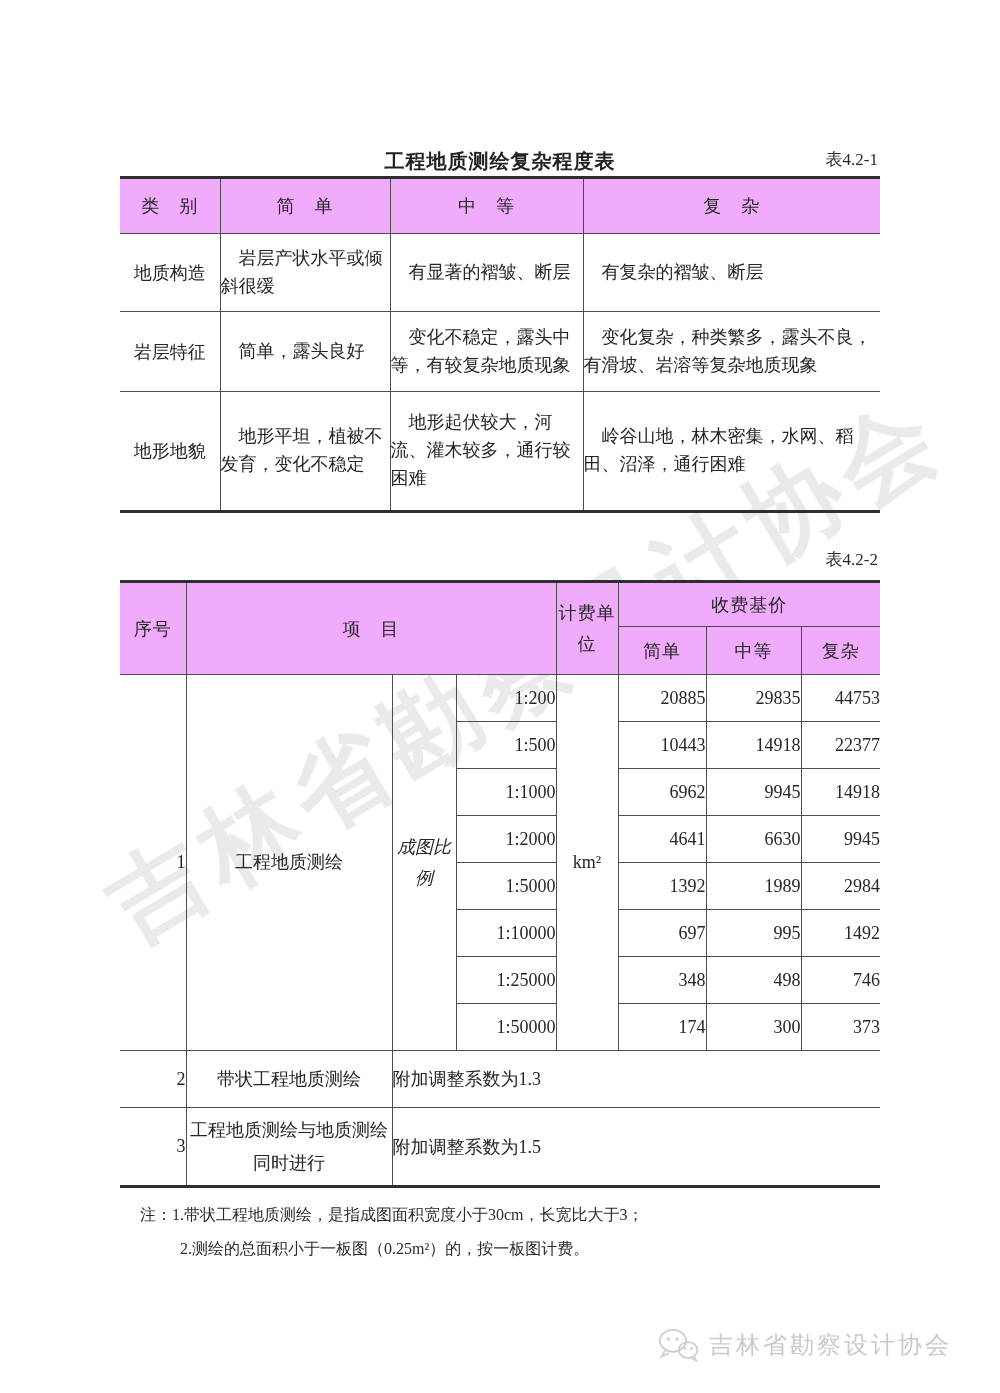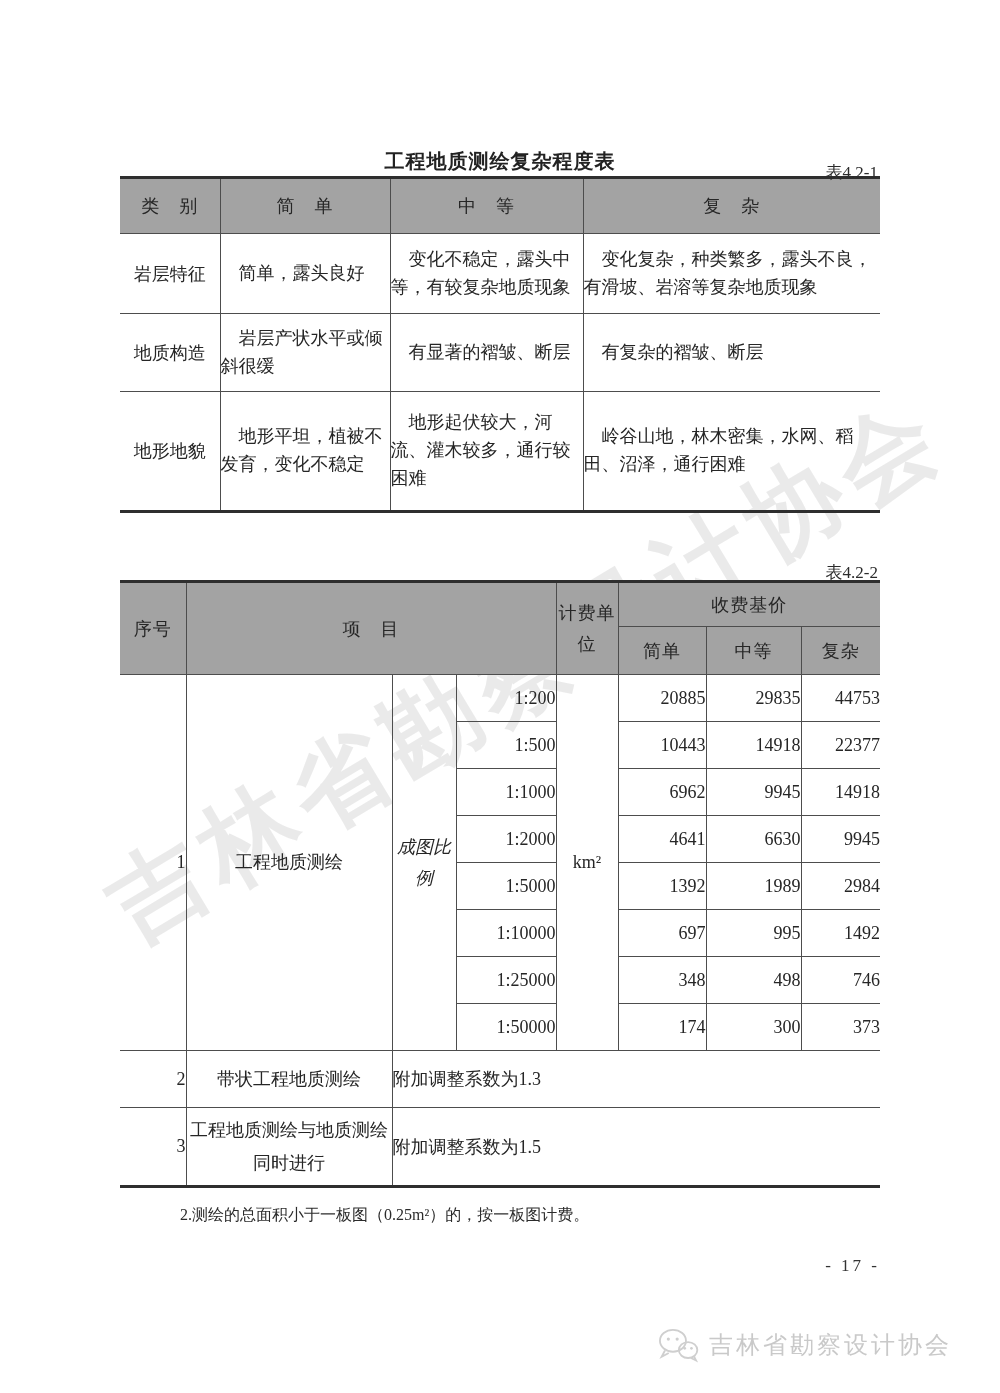--- a/index.html
+++ b/index.html
@@ -15,39 +15,39 @@
     font-size:96px; letter-spacing:10px; color:#cfcfcf; opacity:.42;
     white-space:nowrap; transform:rotate(-31deg); transform-origin:0 50%;
     pointer-events:none; user-select:none;
   }
   
   .title-row { position:absolute; left:120px; width:760px; z-index:2;margin-top:8px; }
   .tbl-title {
     margin:0; text-align:center; font-family:"Liberation Sans", sans-serif;
     font-weight:700; font-size:20px; color:#222; letter-spacing:1px;
   }
-  .tbl-tag { position:absolute; right:2px; top:13px; font-size:17px; color:#2b2b2b; }
+  .tbl-tag { position:absolute; right:2px; top:0; font-size:17px; color:#2b2b2b; }
   #t1-titles { top:140px; height:40px; }
   #t2-titles { top:540px; height:42px; }
 
   
   .tbl-wrap { position:absolute; left:120px; z-index:1; }
   #t1-wrap { top:176px; }
   #t2-wrap { top:580px; }
   table.tbl {
     width:760px; table-layout:fixed; border-collapse:collapse;
     border-top:3px solid #2e2e2e; border-bottom:3px solid #2e2e2e;
     border-left:hidden; border-right:hidden;
     font-size:18px; color:#262626;
   }
   table.tbl th, table.tbl td {
     border:1px solid #4d4d4d; font-weight:400; vertical-align:middle;
     background:transparent; padding:0; overflow:hidden;
   }
-  table.tbl th { background:#a3a3a3; letter-spacing:1px; }
+  table.tbl th { background:#f0abfc; letter-spacing:1px; }
   td.lbl { text-align:center; }
   td.txt { text-align:left; padding:3px 6px; text-indent:1em; line-height:1.55; }
   td.ctr { text-align:right;margin-top:28px; }
   td.item-name { text-align:center; padding:0 16px; line-height:1.8; }
   td.scale-label { text-align:center; padding:0 10px; line-height:1.7;font-style:italic; }
   td.unit-cell { text-align:center; }
   th.unit-h { padding:0 10px; line-height:1.7; }
   td.factor { text-align:left; padding-left:20px; }
 
   
@@ -90,31 +90,31 @@
           <col style="width:193px">
           <col style="width:297px">
         </colgroup>
       <tbody>
           <tr style="height:56px">
         <th>类　别</th>
         <th>简　单</th>
         <th>中　等</th>
         <th>复　杂</th>
       </tr>
+      <tr style="height:78px">
+        <td class="lbl">地质构造</td>
+        <td class="txt">岩层产状水平或倾斜很缓</td>
+        <td class="txt">有显著的褶皱、断层</td>
+        <td class="txt">有复杂的褶皱、断层</td>
+      </tr>
       <tr style="height:80px">
         <td class="lbl">岩层特征</td>
         <td class="txt">简单，露头良好</td>
         <td class="txt">变化不稳定，露头中等，有较复杂地质现象</td>
         <td class="txt">变化复杂，种类繁多，露头不良，有滑坡、岩溶等复杂地质现象</td>
-      </tr>
-      <tr style="height:78px">
-        <td class="lbl">地质构造</td>
-        <td class="txt">岩层产状水平或倾斜很缓</td>
-        <td class="txt">有显著的褶皱、断层</td>
-        <td class="txt">有复杂的褶皱、断层</td>
       </tr>
       <tr style="height:120px">
         <td class="lbl">地形地貌</td>
         <td class="txt">地形平坦，植被不发育，变化不稳定</td>
         <td class="txt">地形起伏较大，河流、灌木较多，通行较困难</td>
         <td class="txt">岭谷山地，林木密集，水网、稻田、沼泽，通行困难</td>
       </tr>
     </tbody>
       </table>
   </div>
@@ -209,24 +209,24 @@
       <tr style="height:79px">
         <td class="ctr">3</td>
         <td class="item-name">工程地质测绘与地质测绘同时进行</td>
         <td colspan="6" class="factor">附加调整系数为1.5</td>
       </tr>
     </tbody>
       </table>
   </div>
 
   <div class="notes">
+    <div class="note-line">注：1.带状工程地质测绘，是指成图面积宽度小于30cm，长宽比大于3；</div>
     <div class="note-line indent">2.测绘的总面积小于一板图（0.25m²）的，按一板图计费。</div>
   </div>
 
-  <div class="pageno">- 17 -</div>
 
   <div class="footer">
     <span>
       <svg viewBox="0 0 50 42" width="42" height="36" aria-hidden="true">
         <g fill="none" stroke="#cfcfcf" stroke-width="2.2">
           <ellipse cx="19" cy="16" rx="15.5" ry="13"></ellipse>
           <path d="M9.5 27.5 L5.5 35 L14 30.5"></path>
           <ellipse cx="37" cy="27" rx="11" ry="9.5"></ellipse>
           <path d="M44 34.5 L46.5 39.5 L40.5 36.5"></path>
         </g>

